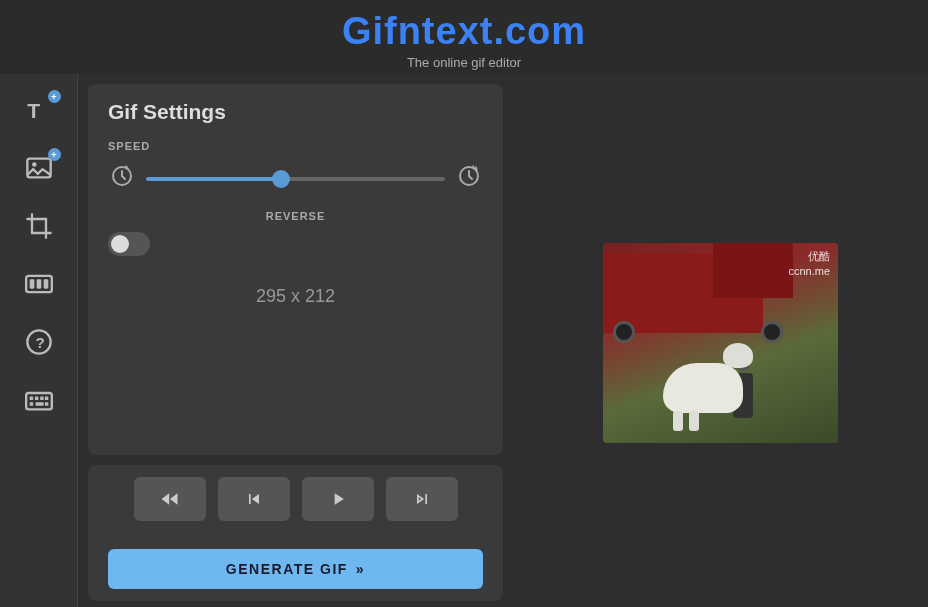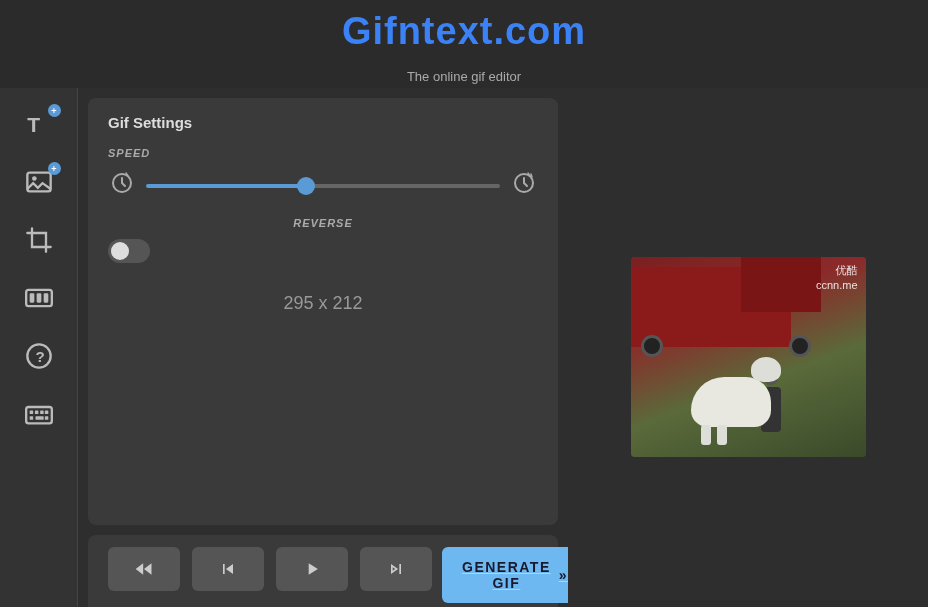--- a/index.html
+++ b/index.html
@@ -20,21 +20,21 @@
     }
     .header-title {
       font-size: 38px;
       font-weight: bold;
       color: #3b82f6;
       letter-spacing: 1px;
     }
     .header-subtitle {
       font-size: 13px;
       color: #aaa;
-      margin-top: 16px;
+      margin-top: 2px;
     }
 
     
     .main-layout {
       display: flex;
       height: calc(607px - 70px);
     }
 
     
     .sidebar {
@@ -89,32 +89,31 @@
       max-width: 490px;
     }
     .settings-card {
       background: #3a3a3a;
       border-radius: 8px;
       padding: 16px 20px;
       flex: 1;
       margin-bottom: 10px;
     }
     .settings-title {
-      font-size: 15px;
+      font-size: 21px;
       color: #ddd;
       font-weight: bold;
       margin-bottom: 16px;
     }
     .section-label {
       font-size: 11px;
       font-weight: bold;
       color: #aaa;
       letter-spacing: 1px;
       margin-bottom: 10px;
-      font-style: italic;
     }
     .speed-row {
       display: flex;
       align-items: center;
       gap: 10px;
       margin-bottom: 20px;
     }
     .speed-icon {
       width: 28px;
       height: 28px;
@@ -180,23 +179,22 @@
       color: #999;
       margin-top: 30px;
     }
 
     
     .playback-controls {
       background: #3a3a3a;
       border-radius: 8px;
       padding: 12px 20px;
       display: flex;
-      flex-direction: row;
-      gap: 10px;
-      text-decoration: underline;
+      flex-direction: column;
+      gap: 28px;
     }
     .controls-row {
       display: flex;
       justify-content: center;
       gap: 12px;
     }
     .ctrl-btn {
       width: 72px;
       height: 44px;
       background: #555;

